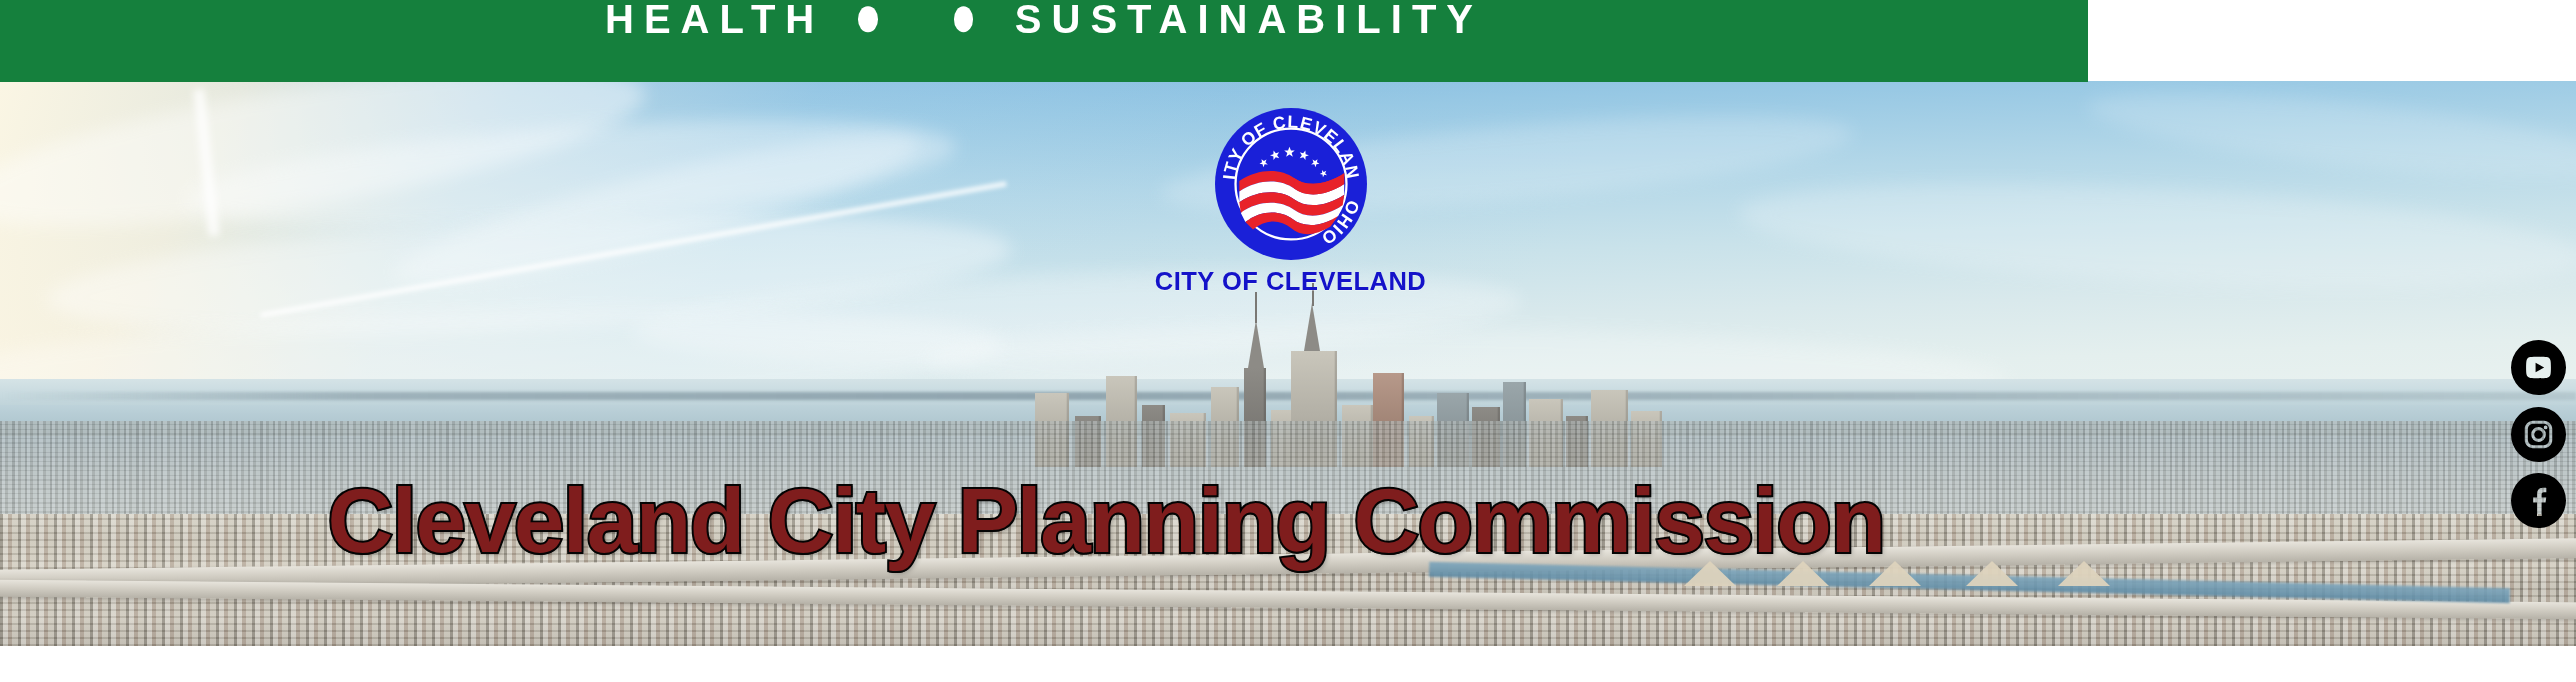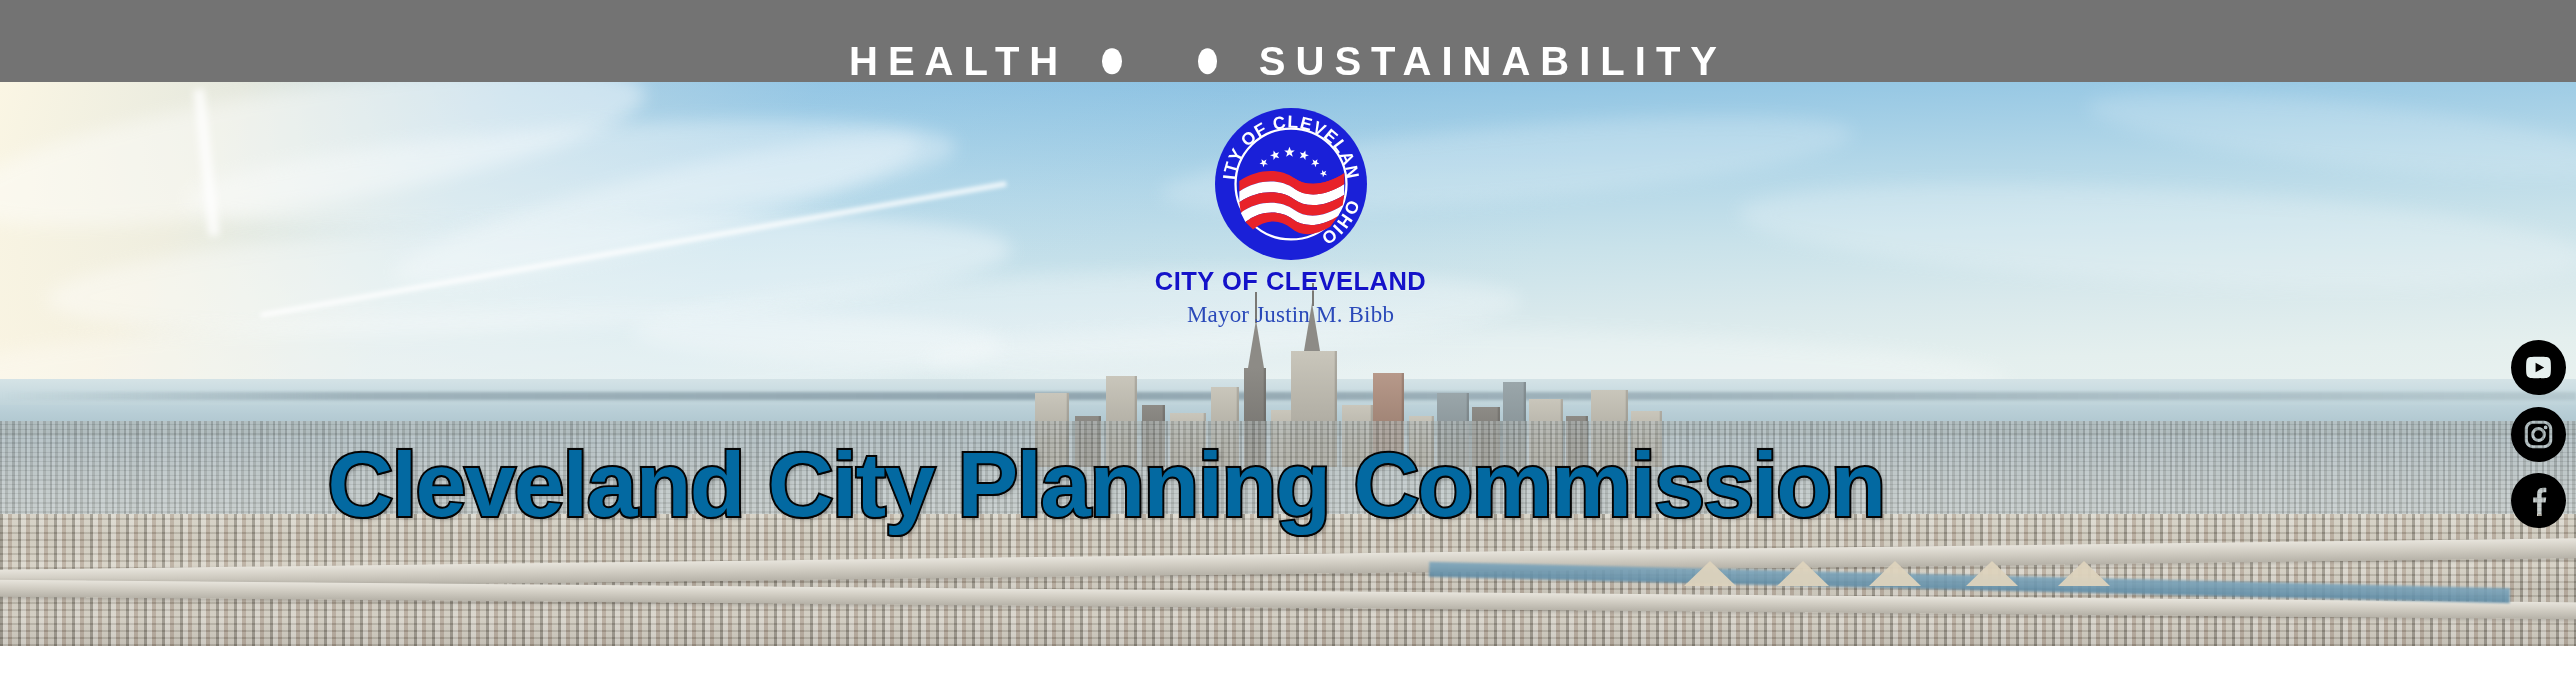--- a/index.html
+++ b/index.html
@@ -13,25 +13,25 @@
     width:2576px;
     height:682px;
     background:#ffffff;
     overflow:hidden;
   }
 
   
   .tagline-bar{
     position:absolute;
     left:0; top:0;
-    width:2576px;
+    width:2088px;
     height:82px;
-    background:#737373;
+    background:#15803d;
     display:flex;
-    align-items:flex-end;
+    align-items:flex-start;
     justify-content:center;
     z-index:40;
   }
   .tagline-inner{
     display:flex;
     align-items:center;
     justify-content:center;
     gap:0;
     transform:translateY(-0.8px);
   }
@@ -274,25 +274,25 @@
     font-family:"Liberation Serif", serif;
     font-weight:400;
     font-size:23px;
     letter-spacing:0.2px;
     line-height:1;
   }
 
   
   .main-title{
     position:absolute;
-    left:0; top:439px;
+    left:0; top:475px;
     width:2212px;
     text-align:center;
     z-index:30;
-    color:#0369a1;
+    color:#7f1d1d;
     font-family:"Liberation Sans", sans-serif;
     font-weight:700;
     font-size:91px;
     line-height:1;
     letter-spacing:-1.5px;
     white-space:nowrap;
     -webkit-text-stroke:3.9px #050505;
     paint-order:stroke fill;
     text-shadow:
        1.5px 0 0 #050505, -1.5px 0 0 #050505,
@@ -441,21 +441,20 @@
         <path d="M32,124 C58,106 88,108 104,120 C120,132 146,130 170,114 L168,128 C144,144 120,146 104,134 C88,122 58,120 34,138 Z" fill="#e8222a"></path>
         <path d="M34,138 C58,120 88,122 104,134 C120,146 144,144 168,128 L162,142 C140,156 118,158 102,146 C86,134 60,134 40,150 Z" fill="#ffffff"></path>
         <path d="M40,150 C60,134 86,134 102,146 C118,158 140,156 162,142 L152,156 C132,168 114,170 100,158 C86,146 66,146 50,160 Z" fill="#e8222a"></path>
         <path d="M104,92 C120,104 146,102 170,86 L170,100 C146,116 120,118 104,106 Z" fill="#e8222a"></path>
         <circle cx="100" cy="100" r="70" fill="none" stroke="#1a20d8" stroke-width="0"></circle>
       </g>
       <circle cx="100" cy="100" r="84" fill="none" stroke="#1a20d8" stroke-width="0"></circle>
     </svg>
 
     <div class="seal-name">CITY OF CLEVELAND</div>
-    <div class="seal-mayor">Mayor Justin M. Bibb</div>
   </div>
 
   <div class="main-title">Cleveland City Planning Commission</div>
 
   <div class="social-rail">
 
     <a class="social-btn">
       <svg viewBox="0 0 64 64">
         <path fill-rule="evenodd" d="M32 0A32 32 0 1 1 32 64 32 32 0 1 1 32 0 Z
                  M18 24.2 C18.5 21.6 20.3 20.2 22.6 19.9 C26.3 19.5 37.7 19.5 41.4 19.9

